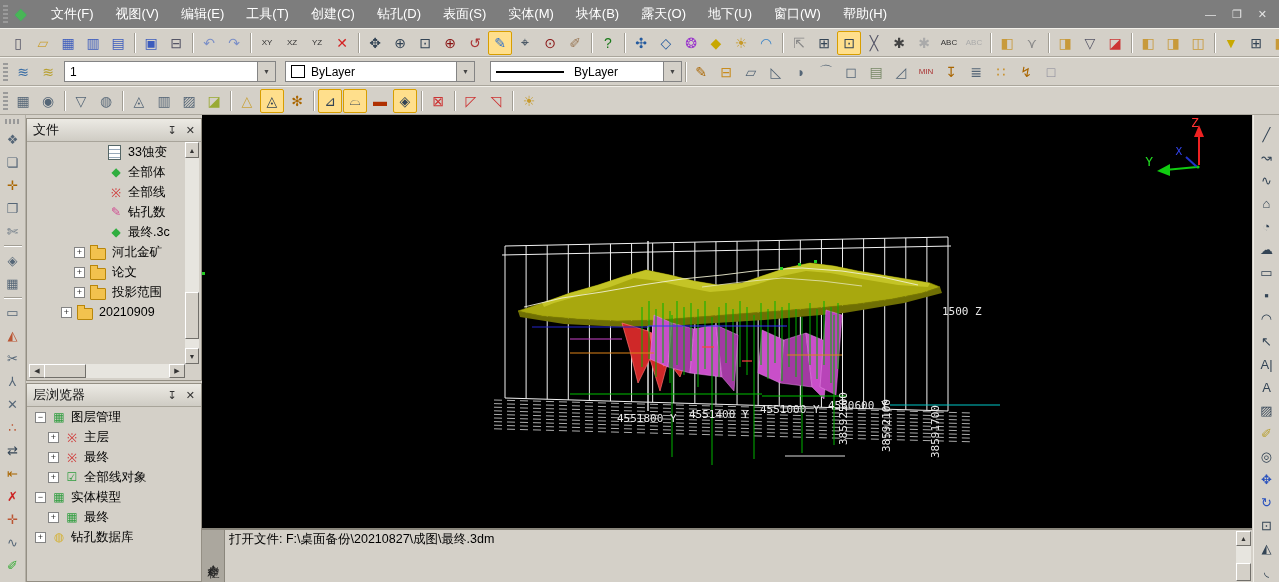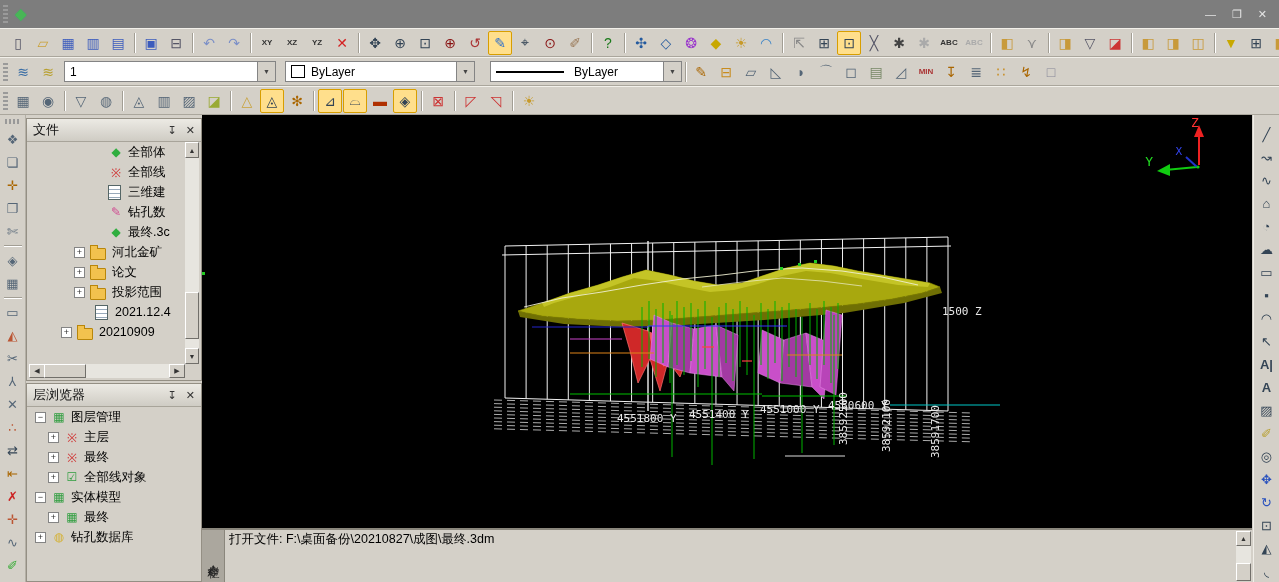--- a/index.html
+++ b/index.html
@@ -19,21 +19,21 @@
 
   
   .toolrow{position:absolute;left:0;width:1279px;background:#d4d0c8;display:flex;align-items:center;
            border-top:1px solid #f2f0ea;border-bottom:1px solid #aaa69c;box-sizing:border-box}
   #row1{top:28px;height:29px}
   #row2{top:57px;height:29px}
   #row3{top:86px;height:29px}
   .icons{display:flex;align-items:center;gap:1px}
   .tbi{width:22px;height:22px;display:flex;align-items:center;justify-content:center;
        font-size:14px;border:1px solid transparent;border-radius:2px;flex:none;cursor:default}
-  .tbi.txt{font-size:8px;font-weight:bold;letter-spacing:0}
+  .tbi.txt{font-size:8px;font-weight:normal;letter-spacing:0}
   .tbi.act{background:#ffdf8c;border-color:#d89e00}
   .tbsep{width:1px;height:20px;background:#a29e94;box-shadow:1px 0 0 #fff;margin:0 3px;flex:none}
 
   
   .combo{height:21px;background:#fff;border:1px solid #848484;display:flex;align-items:center;
          font-size:12px;color:#000;padding-left:5px;box-sizing:border-box;flex:none}
   .combo .arrow{margin-left:auto;width:17px;height:19px;background:#d4d0c8;border-left:1px solid #848484;
                 display:flex;align-items:center;justify-content:center;font-size:7px;color:#444}
   .swatch{width:12px;height:11px;background:#fff;border:1px solid #000;margin-right:6px;flex:none}
   .lt-line{width:95px;border-top:1px solid #000;margin-right:10px;flex:none}
@@ -91,20 +91,35 @@
            font-size:12px;color:#222;letter-spacing:1px}
   .cmd-lines{position:absolute;left:27px;top:1px;right:20px;font-size:12.5px;line-height:17px;color:#000}
   .cmd-sb{position:absolute;right:1px;top:1px;bottom:1px;width:15px;background:#e7e5df}
 </style>
 </head>
 <body>
 
 <div class="menubar">
   <div class="grip"></div>
   <span class="logo">◆</span>
+  <nav class="menus">
+      <span class="menu-item">文件(F)</span>
+      <span class="menu-item">视图(V)</span>
+      <span class="menu-item">编辑(E)</span>
+      <span class="menu-item">工具(T)</span>
+      <span class="menu-item">创建(C)</span>
+      <span class="menu-item">钻孔(D)</span>
+      <span class="menu-item">表面(S)</span>
+      <span class="menu-item">实体(M)</span>
+      <span class="menu-item">块体(B)</span>
+      <span class="menu-item">露天(O)</span>
+      <span class="menu-item">地下(U)</span>
+      <span class="menu-item">窗口(W)</span>
+      <span class="menu-item">帮助(H)</span>
+    </nav>
   <div class="winctl">
     <span>—</span>
     <span>❐</span>
     <span>✕</span>
   </div>
 </div>
 
 <div class="toolrow" id="row1">
   <div class="grip"></div>
   <div class="icons">
@@ -260,38 +275,38 @@
     <span>文件</span>
     <span class="sp">
       <span>↧</span>
       <span>✕</span>
     </span>
   </div>
   <div class="tree">
       <div class="trow">
         <span style="flex: 0 0 auto; width: 71px;"></span>
         <span style="flex: 0 0 auto; width: 8px;"></span>
+        <span class="ic-doc"></span>
+        <span class="tlabel">33蚀变</span>
+      </div>
+      <div class="trow">
+        <span style="flex: 0 0 auto; width: 71px;"></span>
+        <span style="flex: 0 0 auto; width: 8px;"></span>
         <span class="tico" style="color: rgb(47, 174, 63);">◆</span>
         <span class="tlabel">全部体</span>
       </div>
       <div class="trow">
         <span style="flex: 0 0 auto; width: 71px;"></span>
         <span style="flex: 0 0 auto; width: 8px;"></span>
         <span class="tico" style="color: rgb(208, 48, 48);">※</span>
         <span class="tlabel">全部线</span>
       </div>
       <div class="trow">
         <span style="flex: 0 0 auto; width: 71px;"></span>
         <span style="flex: 0 0 auto; width: 8px;"></span>
-        <span class="ic-doc"></span>
-        <span class="tlabel">三维建</span>
-      </div>
-      <div class="trow">
-        <span style="flex: 0 0 auto; width: 71px;"></span>
-        <span style="flex: 0 0 auto; width: 8px;"></span>
         <span class="tico" style="color: rgb(208, 72, 144);">✎</span>
         <span class="tlabel">钻孔数</span>
       </div>
       <div class="trow">
         <span style="flex: 0 0 auto; width: 71px;"></span>
         <span style="flex: 0 0 auto; width: 8px;"></span>
         <span class="tico" style="color: rgb(47, 174, 63);">◆</span>
         <span class="tlabel">最终.3c</span>
       </div>
       <div class="trow">
@@ -304,26 +319,20 @@
         <span style="flex: 0 0 auto; width: 45px;"></span>
         <span class="texp">+</span>
         <span class="ic-folder"></span>
         <span class="tlabel">论文</span>
       </div>
       <div class="trow">
         <span style="flex: 0 0 auto; width: 45px;"></span>
         <span class="texp">+</span>
         <span class="ic-folder"></span>
         <span class="tlabel">投影范围</span>
-      </div>
-      <div class="trow">
-        <span style="flex: 0 0 auto; width: 58px;"></span>
-        <span style="flex: 0 0 auto; width: 8px;"></span>
-        <span class="ic-doc"></span>
-        <span class="tlabel">2021.12.4</span>
       </div>
       <div class="trow">
         <span style="flex: 0 0 auto; width: 32px;"></span>
         <span class="texp">+</span>
         <span class="ic-folder"></span>
         <span class="tlabel">20210909</span>
       </div>
     </div>
   <div class="sbv">
     <span class="sb-btn" style="top:0;left:0;right:0;height:14px">▲</span>

